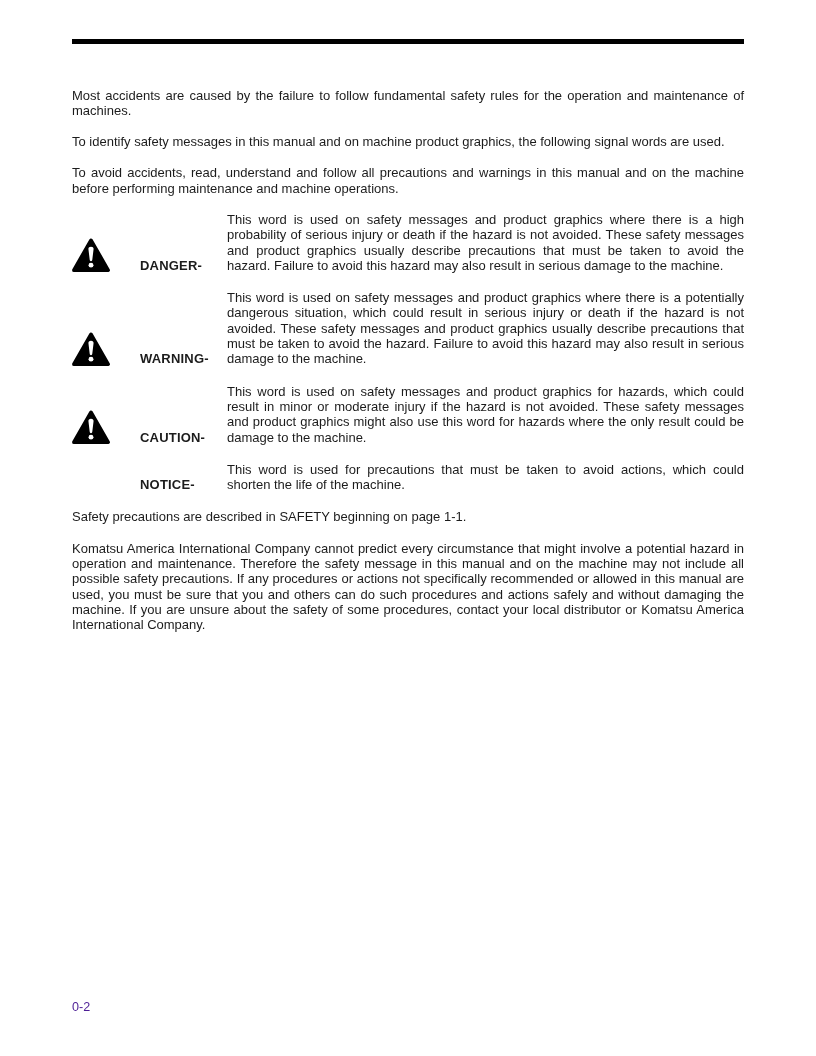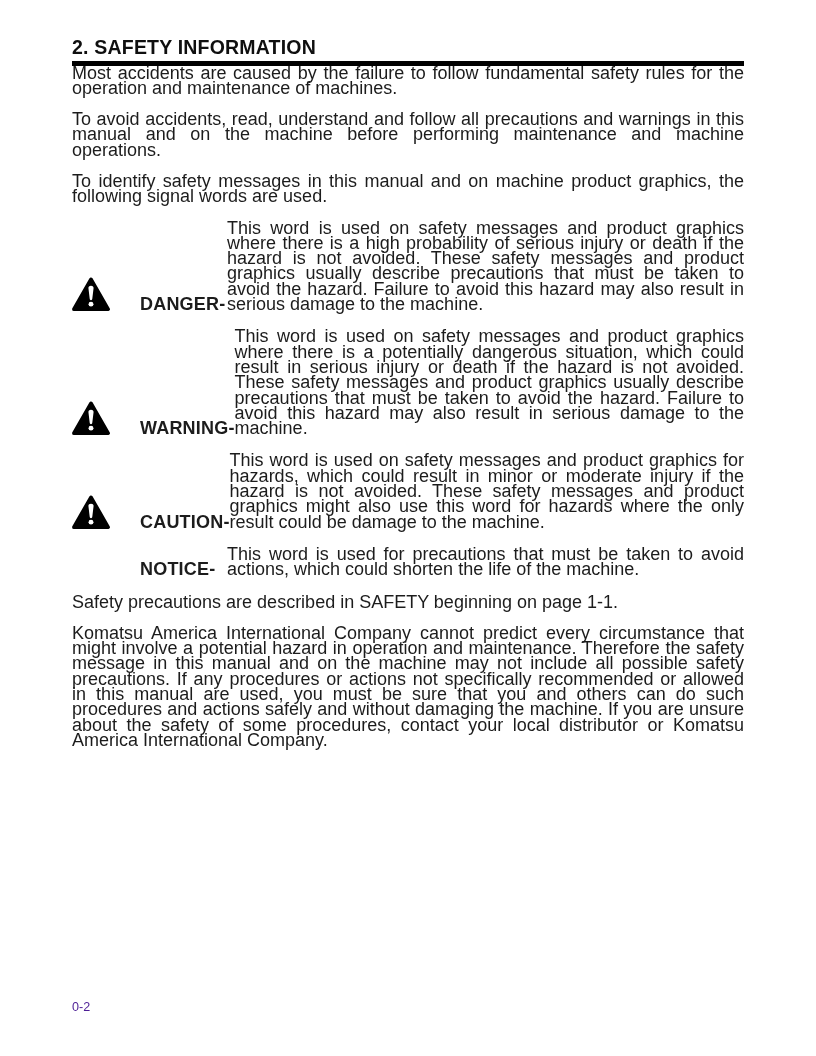--- a/index.html
+++ b/index.html
@@ -20,21 +20,22 @@
     font-weight: bold;
     letter-spacing: 0.2px;
     color: #0f0f0f;
   }
   .header-rule {
     height: 4.5px;
     background: #000000;
     margin-top: 3px;
   }
   .doc-main {
-    font-size: 18px;
+    margin-top: 44px;
+    font-size: 13px;
     line-height: 15.3px;
   }
   .doc-main p {
     text-align: justify;
     margin-bottom: 16px;
   }
   .signal-block {
     display: flex;
     align-items: flex-end;
     margin-bottom: 17px;
@@ -69,28 +70,27 @@
     font-size: 12.6px;
     color: #4c1d95;
   }
 </style>
 </head>
 <body>
 
 <div class="page">
   <div class="content">
     <header class="doc-header">
-      <h1>2. SAFETY INFORMATION</h1>
       <div class="header-rule"></div>
     </header>
 
     <main class="doc-main">
       <p>Most accidents are caused by the failure to follow fundamental safety rules for the operation and maintenance of machines.</p>
+      <p>To identify safety messages in this manual and on machine product graphics, the following signal words are used.</p>
       <p>To avoid accidents, read, understand and follow all precautions and warnings in this manual and on the machine before performing maintenance and machine operations.</p>
-      <p>To identify safety messages in this manual and on machine product graphics, the following signal words are used.</p>
 
       <section class="signal-block">
         <div class="icon-cell">
           <svg width="38" height="35" viewBox="0 0 40 37" aria-hidden="true">
             <path d="M20 2.5 L38 34 L2 34 Z" fill="#000000" stroke="#000000" stroke-width="4" stroke-linejoin="round"></path>
             <path d="M20 9.2 C21.8 9.2 22.9 10.2 22.7 11.8 L21.4 22.8 C21.3 23.9 20.8 24.5 20 24.5 C19.2 24.5 18.7 23.9 18.6 22.8 L17.3 11.8 C17.1 10.2 18.2 9.2 20 9.2 Z" fill="#ffffff"></path>
             <circle cx="20" cy="28.7" r="2.6" fill="#ffffff"></circle>
           </svg>
         </div>
         <div class="label-cell">DANGER-</div>

